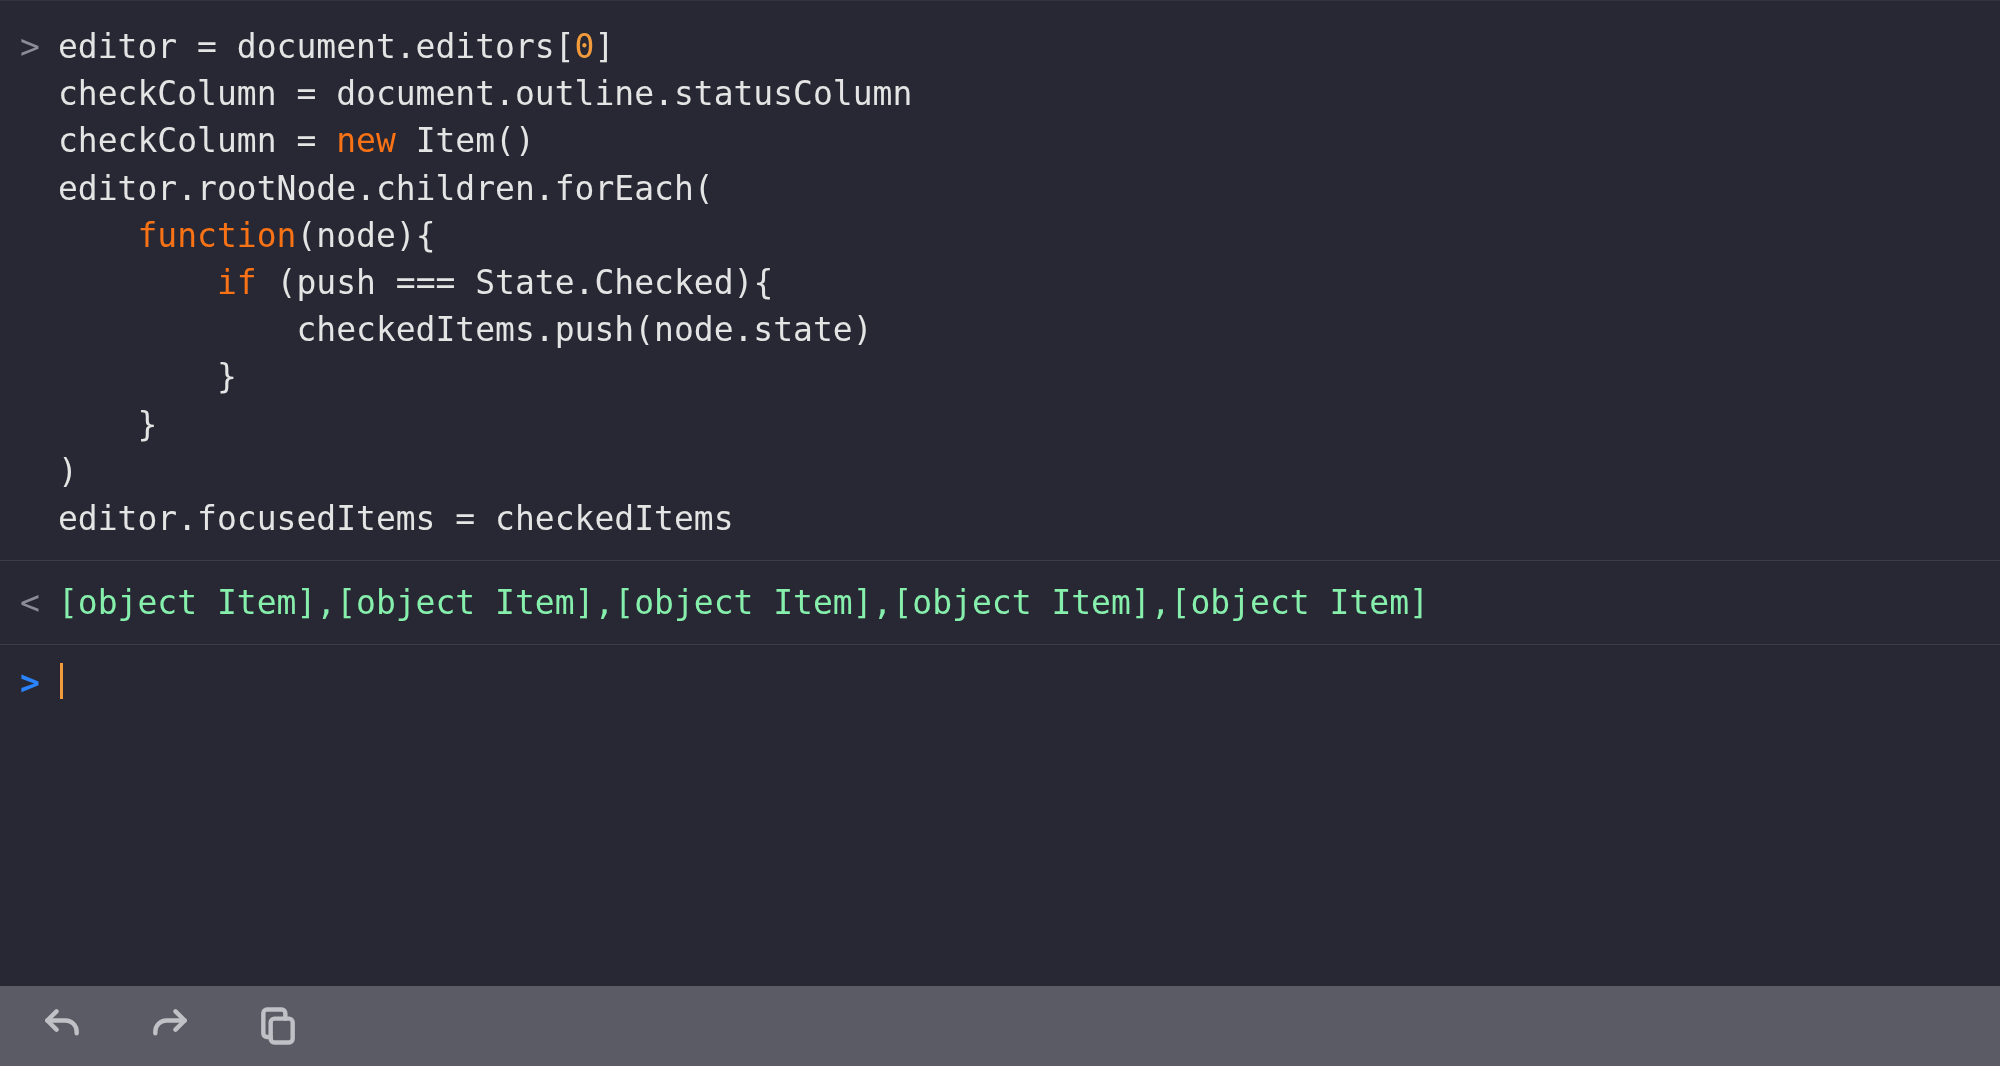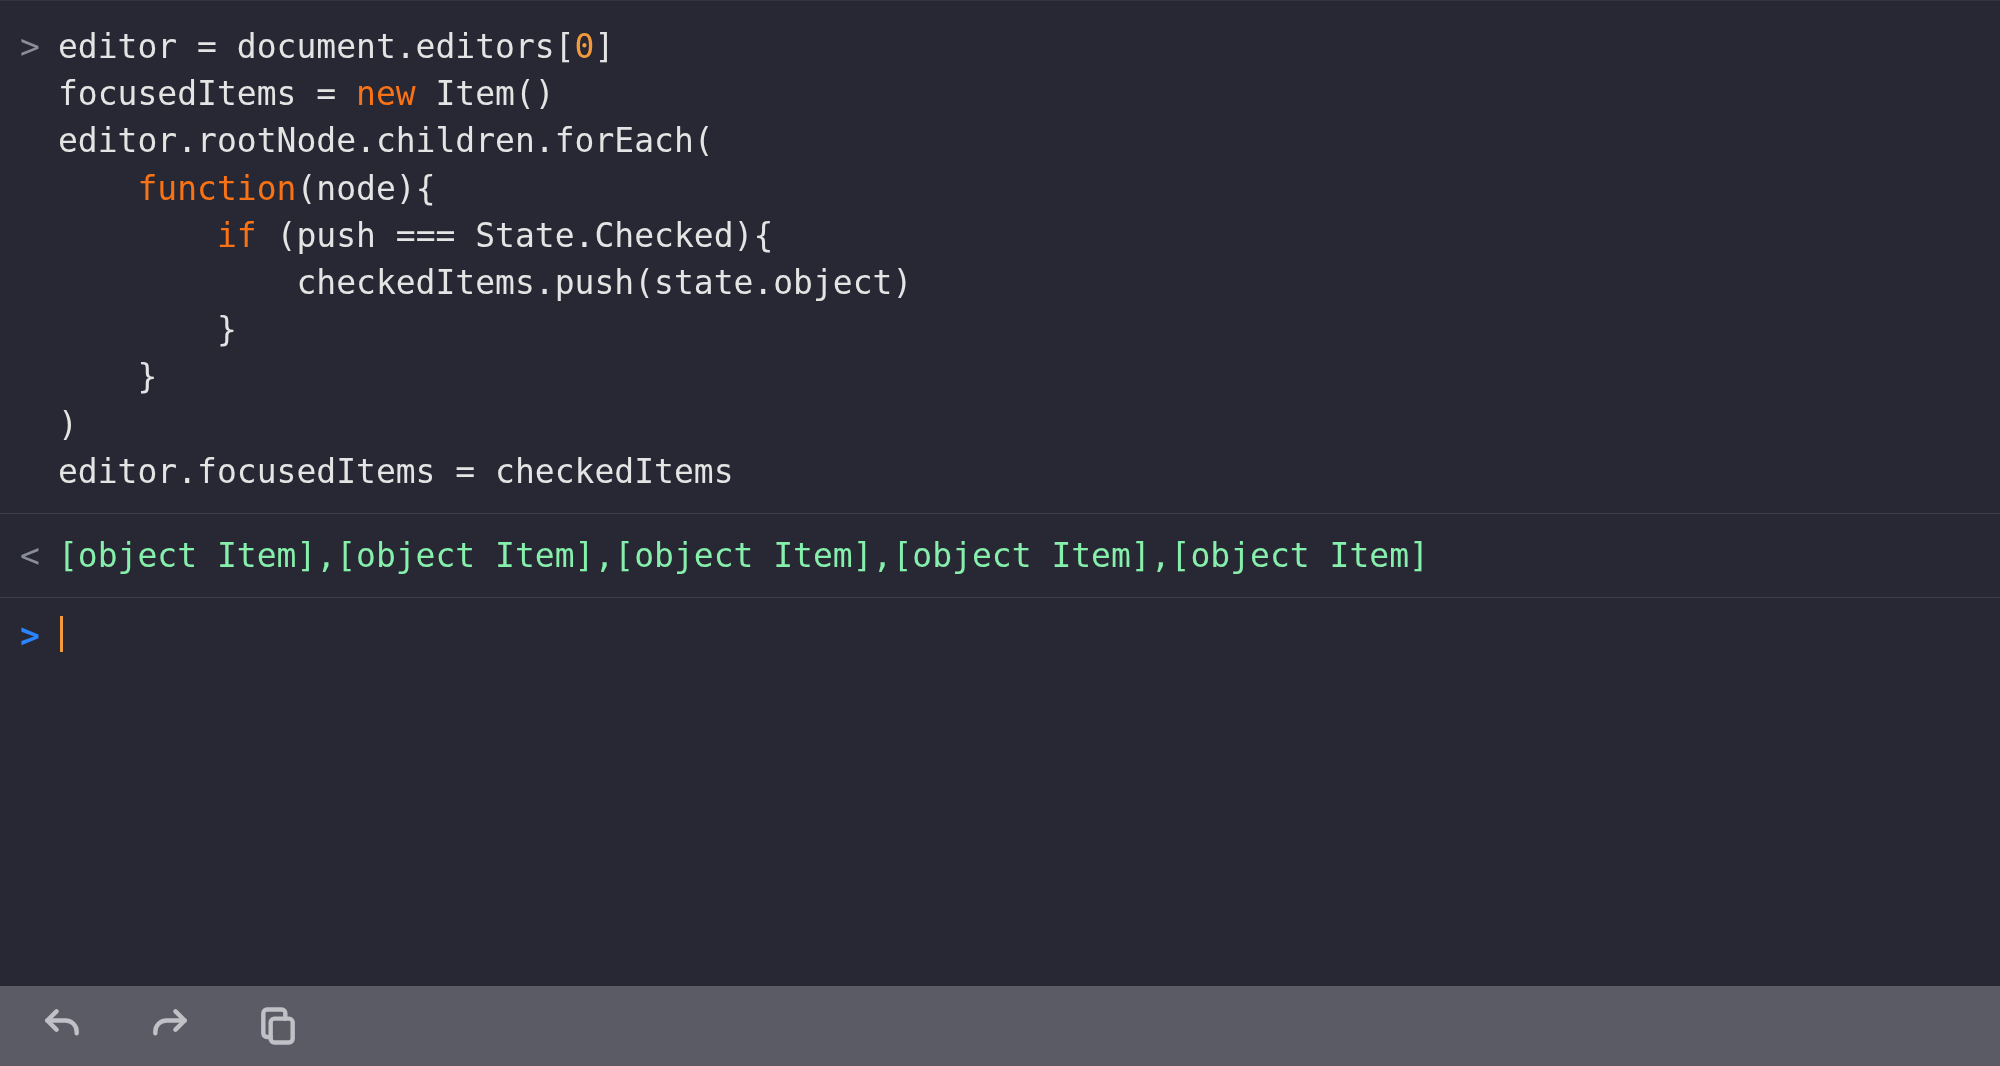--- a/index.html
+++ b/index.html
@@ -88,25 +88,26 @@
   .toolbar svg { width: 44px; height: 44px; stroke: currentColor; fill: none; stroke-width: 2.4; stroke-linecap: round; stroke-linejoin: round; }
 </style>
 </head>
 <body>
 
 <div class="console">
 
   <div class="entry input-block">
     <div class="gutter in"></div>
     <div class="code" id="code-input"><span class="tok-plain">editor = document.editors[</span><span class="tok-num">0</span><span class="tok-plain">]
-</span><span class="tok-plain">focusedItems = </span><span class="tok-kw">new</span><span class="tok-plain"> Item()
+</span><span class="tok-plain">checkColumn = document.outline.statusColumn
+</span><span class="tok-plain">checkColumn = </span><span class="tok-kw">new</span><span class="tok-plain"> Item()
 </span><span class="tok-plain">editor.rootNode.children.forEach(
 </span><span class="tok-plain">    </span><span class="tok-kw">function</span><span class="tok-plain">(node){
 </span><span class="tok-plain">        </span><span class="tok-kw">if</span><span class="tok-plain"> (push === State.Checked){
-</span><span class="tok-plain">            checkedItems.push(state.object)
+</span><span class="tok-plain">            checkedItems.push(node.state)
 </span><span class="tok-plain">        }
 </span><span class="tok-plain">    }
 </span><span class="tok-plain">)
 </span><span class="tok-plain">editor.focusedItems = checkedItems</span></div>
   </div>
 
   <div class="entry output-block">
     <div class="gutter out"></div>
     <div class="code output-text">[object Item],[object Item],[object Item],[object Item],[object Item]</div>
   </div>

